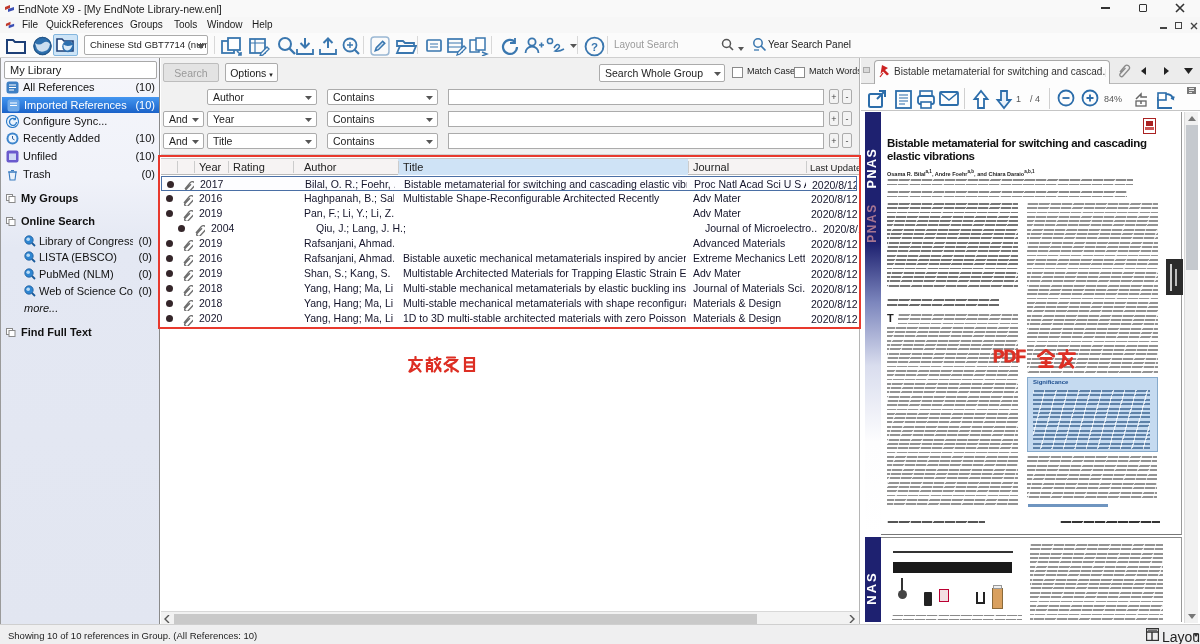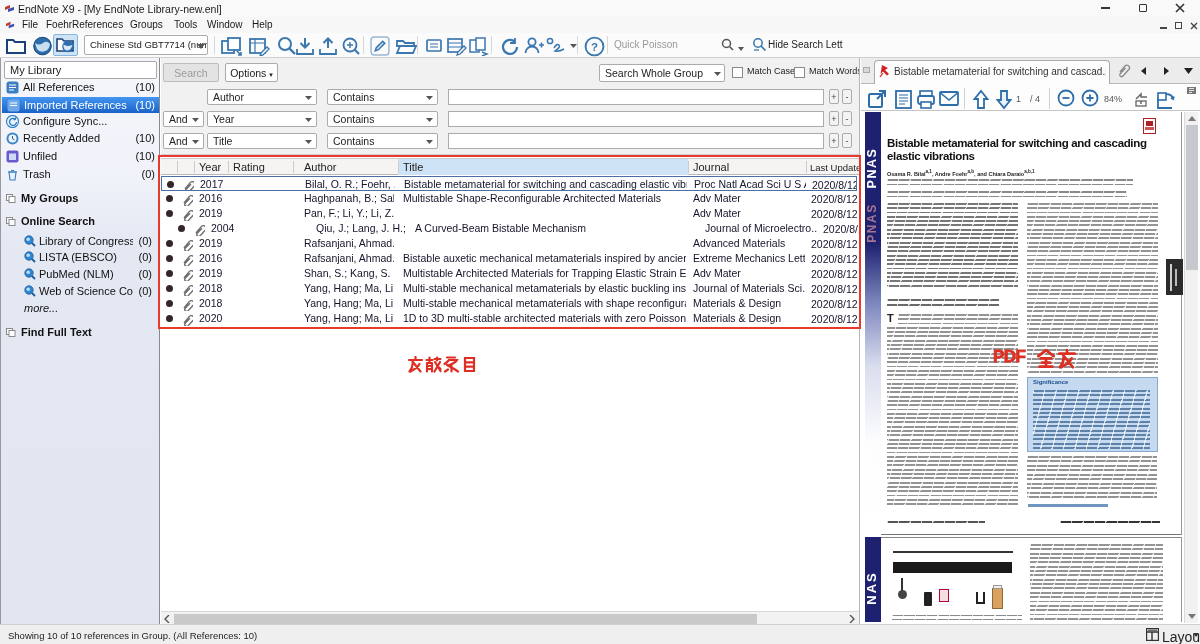--- a/index.html
+++ b/index.html
@@ -21,21 +21,21 @@
 <svg class="ic" style="left:1175px;top:3px" width="10" height="10" viewBox="0 0 10 10">
       <path d="M1 1 L9 9 M9 1 L1 9" stroke="#333" stroke-width="1.6"></path>
     </svg>
 </div>
 <div class="abs" style="left:0;top:17px;width:1200px;height:16px;background:#f7f7f7;font-size:10px;color:#1a1a1a;">
 <svg class="ic" style="left:5px;top:3px" width="11" height="10" viewBox="0 0 12 11">
       <path d="M1 4 L6 2 L6 5 L1 7 Z" fill="#c0392b"></path>
       <path d="M4 6 L10 4 L10 7 L4 9 Z" fill="#3b4fb4"></path>
     </svg>
 <div class="abs" style="left:22px;top:2px;white-space:nowrap;">File</div>
-<div class="abs" style="left:46px;top:2px;white-space:nowrap;">Foehr</div>
+<div class="abs" style="left:46px;top:2px;white-space:nowrap;">Quick</div>
 <div class="abs" style="left:72px;top:2px;white-space:nowrap;">References</div>
 <div class="abs" style="left:130px;top:2px;white-space:nowrap;">Groups</div>
 <div class="abs" style="left:174px;top:2px;white-space:nowrap;">Tools</div>
 <div class="abs" style="left:207px;top:2px;white-space:nowrap;">Window</div>
 <div class="abs" style="left:252px;top:2px;white-space:nowrap;">Help</div>
 <div class="abs" style="left:1160px;top:10px;width:7px;height:2px;background:#444;"></div>
 <div class="abs" style="left:1175px;top:5px;width:7px;height:7px;border:1.4px solid #444;"></div>
 <svg class="ic" style="left:1190px;top:5px" width="8" height="8" viewBox="0 0 8 8">
       <path d="M1 1 L7 7 M7 1 L1 7" stroke="#444" stroke-width="1.4"></path>
     </svg>
@@ -129,34 +129,34 @@
     </svg>
 <svg class="ic" style="left:570px;top:11px" width="7" height="4" viewBox="0 0 7 4">
       <path d="M0 0 L3.5 4 L7 0 Z" fill="#555"></path>
     </svg>
 <div class="abs" style="left:577px;top:3px;width:1px;height:18px;background:#d8d8d8;"></div>
 <div class="abs" style="left:607px;top:3px;width:1px;height:18px;background:#d8d8d8;"></div>
 <svg class="ic" style="left:584px;top:3px" width="21" height="21" viewBox="0 0 20 20">
       <circle cx="10" cy="10" r="8.5" fill="none" stroke="#3a77af" stroke-width="1.8"></circle>
       <text x="10" y="14" font-size="11" font-weight="bold" fill="#3a77af" text-anchor="middle" font-family="Liberation Sans">?</text>
     </svg>
-<div class="abs" style="left:614px;top:6px;font-size:10px;color:#9a9a9a;">Quick Poisson</div>
+<div class="abs" style="left:614px;top:6px;font-size:10px;color:#9a9a9a;">Layout Search</div>
 <svg class="ic" style="left:721px;top:5px" width="13" height="13" viewBox="0 0 13 13">
       <circle cx="5.5" cy="5.5" r="4" fill="none" stroke="#555" stroke-width="1.5"></circle>
       <path d="M8.5 8.5 L12 12" stroke="#555" stroke-width="1.6"></path>
     </svg>
 <svg class="ic" style="left:738px;top:14px" width="6" height="4" viewBox="0 0 6 4">
       <path d="M0 0 L3 4 L6 0 Z" fill="#555"></path>
     </svg>
 <svg class="ic" style="left:752px;top:4px" width="15" height="15" viewBox="0 0 15 15">
       <circle cx="6" cy="6" r="4.2" fill="none" stroke="#3a77af" stroke-width="1.5"></circle>
       <path d="M9 9 L13.5 13.5" stroke="#3a77af" stroke-width="1.7"></path>
       <path d="M2 13 h5" stroke="#3a77af" stroke-width="1.3"></path>
     </svg>
-<div class="abs" style="left:768px;top:6px;font-size:10px;color:#222;">Hide Search Lett</div>
+<div class="abs" style="left:768px;top:6px;font-size:10px;color:#222;">Year Search Panel</div>
 </div>
 <div class="abs" style="left:0;top:58px;width:160px;height:566px;border-right:1px solid #8a8a8a;border-left:1px solid #9a9a9a;background:linear-gradient(to bottom,#f5f6fb 0px,#f0f2f9 120px,#e4e8f3 190px,#e2e6f1 100%);overflow:hidden;">
 <div class="abs" style="left:3px;top:3px;width:153px;height:18px;background:#fff;border:1px solid #a8a8a8;border-radius:2px;">
       <div class="abs" style="left:5px;top:2px;font-size:11px;color:#222;">My Library</div>
     </div>
 <svg class="ic" style="left:5px;top:23px" width="13" height="13" viewBox="0 0 13 13">
       <rect x="0.5" y="0.5" width="12" height="12" rx="2.5" fill="#3d7fc4"></rect>
       <path d="M3 4 h7 M3 6.5 h7 M3 9 h5" stroke="#fff" stroke-width="1.2"></path>
     </svg>
 <div class="abs" style="left:22px;top:23px;font-size:11px;color:#111;">All References</div>
@@ -344,42 +344,41 @@
 <div class="abs" style="left:532px;top:1px;width:112px;overflow:hidden;">Proc Natl Acad Sci U S A</div>
 <div class="abs" style="left:650px;top:2px;font-size:10.5px;">2020/8/12</div>
 </div>
 <div class="abs" style="left:0;top:133px;width:696px;height:15px;font-size:10.5px;color:#14142a;white-space:nowrap;overflow:hidden;">
 <div class="abs" style="left:5px;top:4px;width:7px;height:7px;border-radius:50%;background:#35262a;"></div>
 <svg class="ic" style="left:20px;top:1.5px" width="12" height="13" viewBox="0 0 12 13">
         <use href="#clip"></use>
       </svg>
 <div class="abs" style="left:38px;top:1px;">2016</div>
 <div class="abs" style="left:143px;top:1px;width:90px;overflow:hidden;">Haghpanah, B.; Sal...</div>
-<div class="abs" style="left:242px;top:1px;width:283px;overflow:hidden;">Multistable Shape-Reconfigurable Architected Materials</div>
+<div class="abs" style="left:242px;top:1px;width:283px;overflow:hidden;">Multistable Shape-Reconfigurable Architected Recently</div>
 <div class="abs" style="left:532px;top:1px;width:112px;overflow:hidden;">Adv Mater</div>
 <div class="abs" style="left:650px;top:2px;font-size:10.5px;">2020/8/12</div>
 </div>
 <div class="abs" style="left:0;top:148px;width:696px;height:15px;font-size:10.5px;color:#14142a;white-space:nowrap;overflow:hidden;">
 <div class="abs" style="left:5px;top:4px;width:7px;height:7px;border-radius:50%;background:#35262a;"></div>
 <svg class="ic" style="left:20px;top:1.5px" width="12" height="13" viewBox="0 0 12 13">
         <use href="#clip"></use>
       </svg>
 <div class="abs" style="left:38px;top:1px;">2019</div>
 <div class="abs" style="left:143px;top:1px;width:90px;overflow:hidden;">Pan, F.; Li, Y.; Li, Z.;...</div>
 <div class="abs" style="left:532px;top:1px;width:112px;overflow:hidden;">Adv Mater</div>
 <div class="abs" style="left:650px;top:2px;font-size:10.5px;">2020/8/12</div>
 </div>
 <div class="abs" style="left:0;top:163px;width:696px;height:15px;font-size:10.5px;color:#14142a;white-space:nowrap;overflow:hidden;margin-left:12px;">
 <div class="abs" style="left:5px;top:4px;width:7px;height:7px;border-radius:50%;background:#35262a;"></div>
 <svg class="ic" style="left:20px;top:1.5px" width="12" height="13" viewBox="0 0 12 13">
         <use href="#clip"></use>
       </svg>
 <div class="abs" style="left:38px;top:1px;">2004</div>
 <div class="abs" style="left:143px;top:1px;width:90px;overflow:hidden;">Qiu, J.; Lang, J. H.;...</div>
-<div class="abs" style="left:242px;top:1px;width:283px;overflow:hidden;">A Curved-Beam Bistable Mechanism</div>
 <div class="abs" style="left:532px;top:1px;width:112px;overflow:hidden;">Journal of Microelectro...</div>
 <div class="abs" style="left:650px;top:2px;font-size:10.5px;">2020/8/12</div>
 </div>
 <div class="abs" style="left:0;top:178px;width:696px;height:15px;font-size:10.5px;color:#14142a;white-space:nowrap;overflow:hidden;">
 <div class="abs" style="left:5px;top:4px;width:7px;height:7px;border-radius:50%;background:#35262a;"></div>
 <svg class="ic" style="left:20px;top:1.5px" width="12" height="13" viewBox="0 0 12 13">
         <use href="#clip"></use>
       </svg>
 <div class="abs" style="left:38px;top:1px;">2019</div>
 <div class="abs" style="left:143px;top:1px;width:90px;overflow:hidden;">Rafsanjani, Ahmad...</div>

